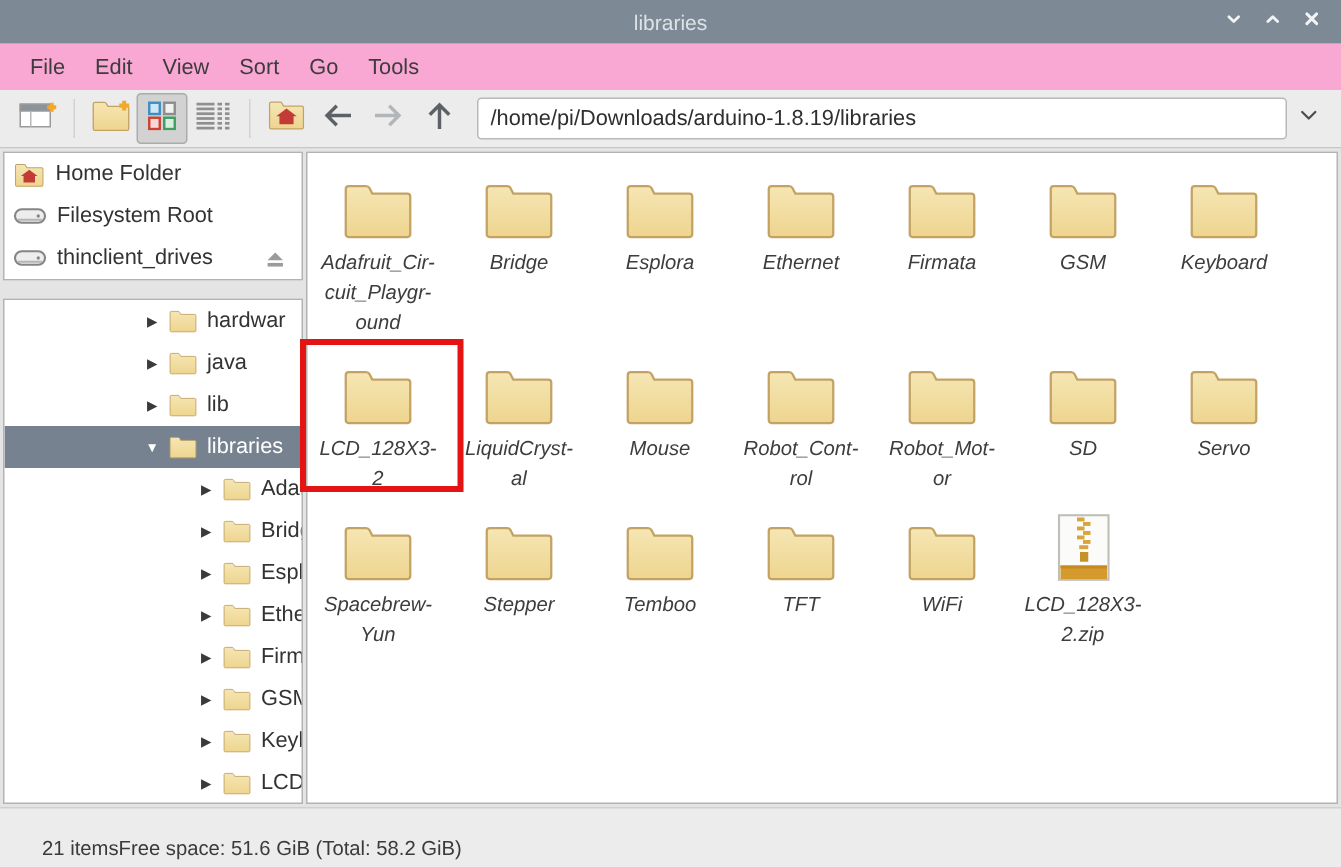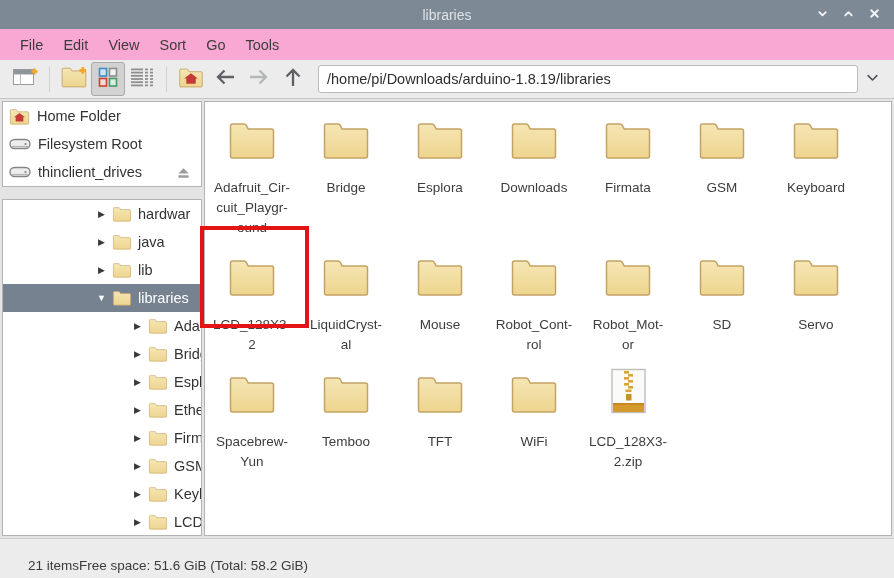--- a/index.html
+++ b/index.html
@@ -38,21 +38,21 @@
   
   .tree-row{height:28px;display:flex;align-items:center;font-size:14.5px;color:#333;white-space:nowrap;box-sizing:border-box;}
   .tree-row .expander{width:13px;font-size:9px;color:#3a3a3a;flex:none;text-align:center;}
   .tree-row .tree-folder{margin:0 6px 0 4px;flex:none;display:flex;}
   .tree-row.selected{background:#76828f;color:#fff;}
   .tree-row.selected .expander{color:#fff;}
   
   .grid{display:grid;grid-template-columns:repeat(7,94px);padding-top:12px;}
   .cell{display:flex;flex-direction:column;align-items:center;padding-bottom:13px;}
   .cell .icon-wrap{height:46px;display:flex;align-items:flex-end;}
-  .cell .label{margin-top:18px;text-align:center;font-size:13.5px;line-height:20px;color:#3d3d3d;}
+  .cell .label{margin-top:5px;text-align:center;font-size:13.5px;line-height:20px;color:#3d3d3d;font-style:italic;}
   
   .statusbar{height:53px;background:#ececec;border-top:1px solid #d0d0d0;display:flex;align-items:center;
     padding:0 28px;font-size:13.5px;color:#3a3a3a;box-sizing:border-box;}
   
   .annotation{position:absolute;left:200px;top:226px;width:109px;height:102px;
     border:4px solid #e41414;box-sizing:border-box;z-index:10;pointer-events:none;}
 </style>
 </head>
 <body>
 
@@ -370,21 +370,21 @@
             <div>Esplora</div>
           </div>
         </div>
         <div class="cell">
           <div class="icon-wrap">
             <svg width="48" height="40" viewBox="0 0 48 40">
   <path d="M2.5 36 L2.5 6 Q2.5 4 4.5 4 L16 4 Q17.6 4 18.3 5.4 L20.2 9 L43.5 9 Q45.5 9 45.5 11 L45.5 36 Q45.5 38 43.5 38 L4.5 38 Q2.5 38 2.5 36 Z" fill="url(#fgrad)" stroke="#c3a264" stroke-width="1.5"></path>
             </svg>
           </div>
           <div class="label">
-            <div>Downloads</div>
+            <div>Ethernet</div>
           </div>
         </div>
         <div class="cell">
           <div class="icon-wrap">
             <svg width="48" height="40" viewBox="0 0 48 40">
   <path d="M2.5 36 L2.5 6 Q2.5 4 4.5 4 L16 4 Q17.6 4 18.3 5.4 L20.2 9 L43.5 9 Q45.5 9 45.5 11 L45.5 36 Q45.5 38 43.5 38 L4.5 38 Q2.5 38 2.5 36 Z" fill="url(#fgrad)" stroke="#c3a264" stroke-width="1.5"></path>
             </svg>
           </div>
           <div class="label">
             <div>Firmata</div>
@@ -486,20 +486,30 @@
         </div>
         <div class="cell">
           <div class="icon-wrap">
             <svg width="48" height="40" viewBox="0 0 48 40">
   <path d="M2.5 36 L2.5 6 Q2.5 4 4.5 4 L16 4 Q17.6 4 18.3 5.4 L20.2 9 L43.5 9 Q45.5 9 45.5 11 L45.5 36 Q45.5 38 43.5 38 L4.5 38 Q2.5 38 2.5 36 Z" fill="url(#fgrad)" stroke="#c3a264" stroke-width="1.5"></path>
             </svg>
           </div>
           <div class="label">
             <div>Spacebrew-</div>
             <div>Yun</div>
+          </div>
+        </div>
+        <div class="cell">
+          <div class="icon-wrap">
+            <svg width="48" height="40" viewBox="0 0 48 40">
+  <path d="M2.5 36 L2.5 6 Q2.5 4 4.5 4 L16 4 Q17.6 4 18.3 5.4 L20.2 9 L43.5 9 Q45.5 9 45.5 11 L45.5 36 Q45.5 38 43.5 38 L4.5 38 Q2.5 38 2.5 36 Z" fill="url(#fgrad)" stroke="#c3a264" stroke-width="1.5"></path>
+            </svg>
+          </div>
+          <div class="label">
+            <div>Stepper</div>
           </div>
         </div>
         <div class="cell">
           <div class="icon-wrap">
             <svg width="48" height="40" viewBox="0 0 48 40">
   <path d="M2.5 36 L2.5 6 Q2.5 4 4.5 4 L16 4 Q17.6 4 18.3 5.4 L20.2 9 L43.5 9 Q45.5 9 45.5 11 L45.5 36 Q45.5 38 43.5 38 L4.5 38 Q2.5 38 2.5 36 Z" fill="url(#fgrad)" stroke="#c3a264" stroke-width="1.5"></path>
             </svg>
           </div>
           <div class="label">
             <div>Temboo</div>

